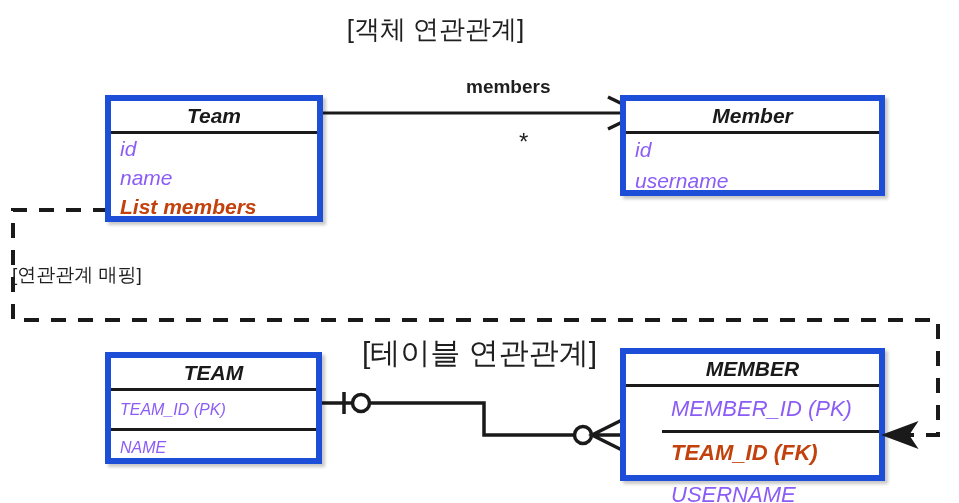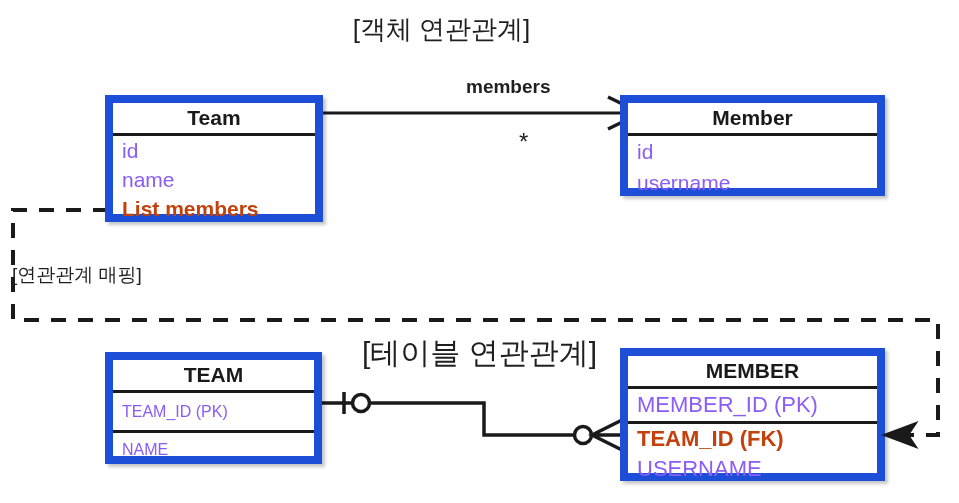--- a/index.html
+++ b/index.html
@@ -17,23 +17,24 @@
     height: 503px;
     background: #ffffff;
     overflow: hidden;
   }
 
   
   .entity {
     position: absolute;
     box-sizing: border-box;
     background: #ffffff;
-    border: 8px solid #1d4ed8;
+    border: 6px solid #1d4ed8;
     box-shadow: 3px 3px 3px rgba(0,0,0,0.22);
     z-index: 5;
+    font-style: italic;
   }
   .ent-header {
     box-sizing: border-box;
     text-align: center;
     color: #1a1a1a;
     font-weight: bold;
     border-bottom: 3px solid #1a1a1a;
     white-space: nowrap;
     overflow: hidden;
     display: flex;
@@ -70,34 +71,33 @@
   #box-member .ent-header { height: 33px; font-size: 21px; }
   #box-member .ent-row { height: 31px; font-size: 21px; }
 
   
   #box-tbl-team { left: 105px; top: 352px; width: 217px; height: 112px; }
   #box-tbl-team .ent-header { height: 33px; font-size: 21px; }
   #box-tbl-team .ent-row { height: 37px; font-size: 16px; }
 
   #box-tbl-member { left: 620px; top: 348px; width: 265px; height: 133px; }
   #box-tbl-member .ent-header { height: 33px; font-size: 21px; }
-  #box-tbl-member .ent-row { height: 32px; font-size: 22px; }
+  #box-tbl-member .ent-row { height: 43px; font-size: 22px; margin-left: 36px; }
 
   
   .lbl {
     position: absolute;
     color: #1f1f1f;
     white-space: nowrap;
     z-index: 7;
   }
   #lbl-title {
     left: 0; top: 12px; width: 871px;
     text-align: center;
     font-size: 26px;
-    margin-left: 6px;
   }
   #lbl-assoc-name {
     left: 466px; top: 76px;
     font-size: 19px;
     font-weight: bold;
   }
   #lbl-multiplicity {
     left: 519px; top: 128px;
     font-size: 24px;
   }

